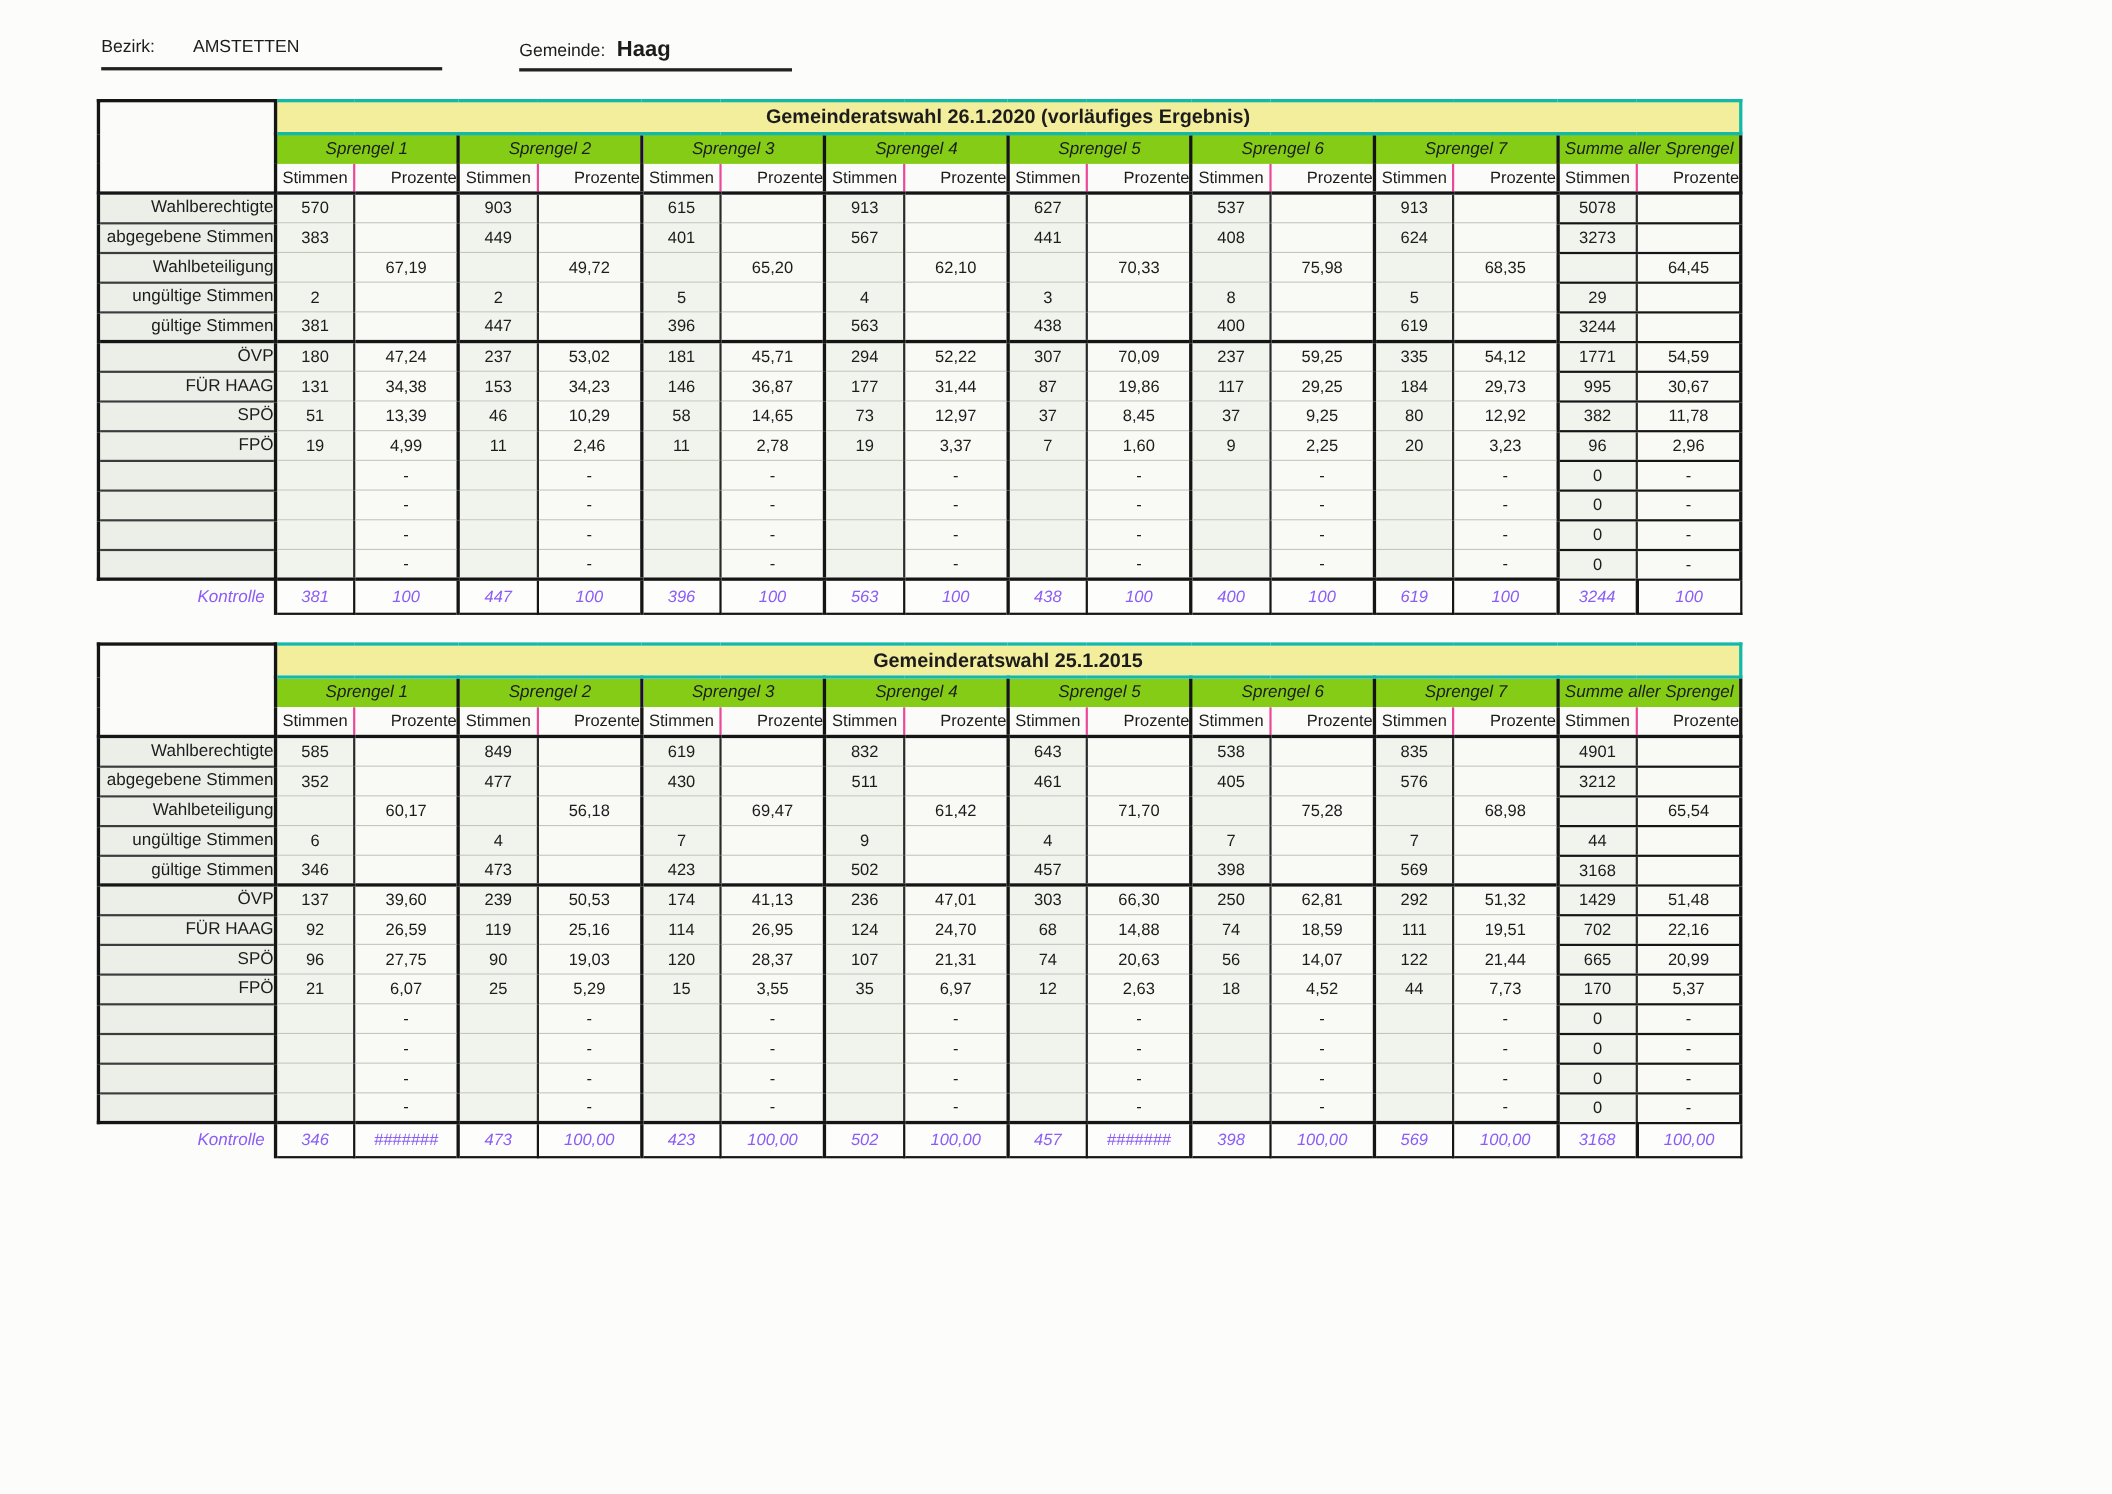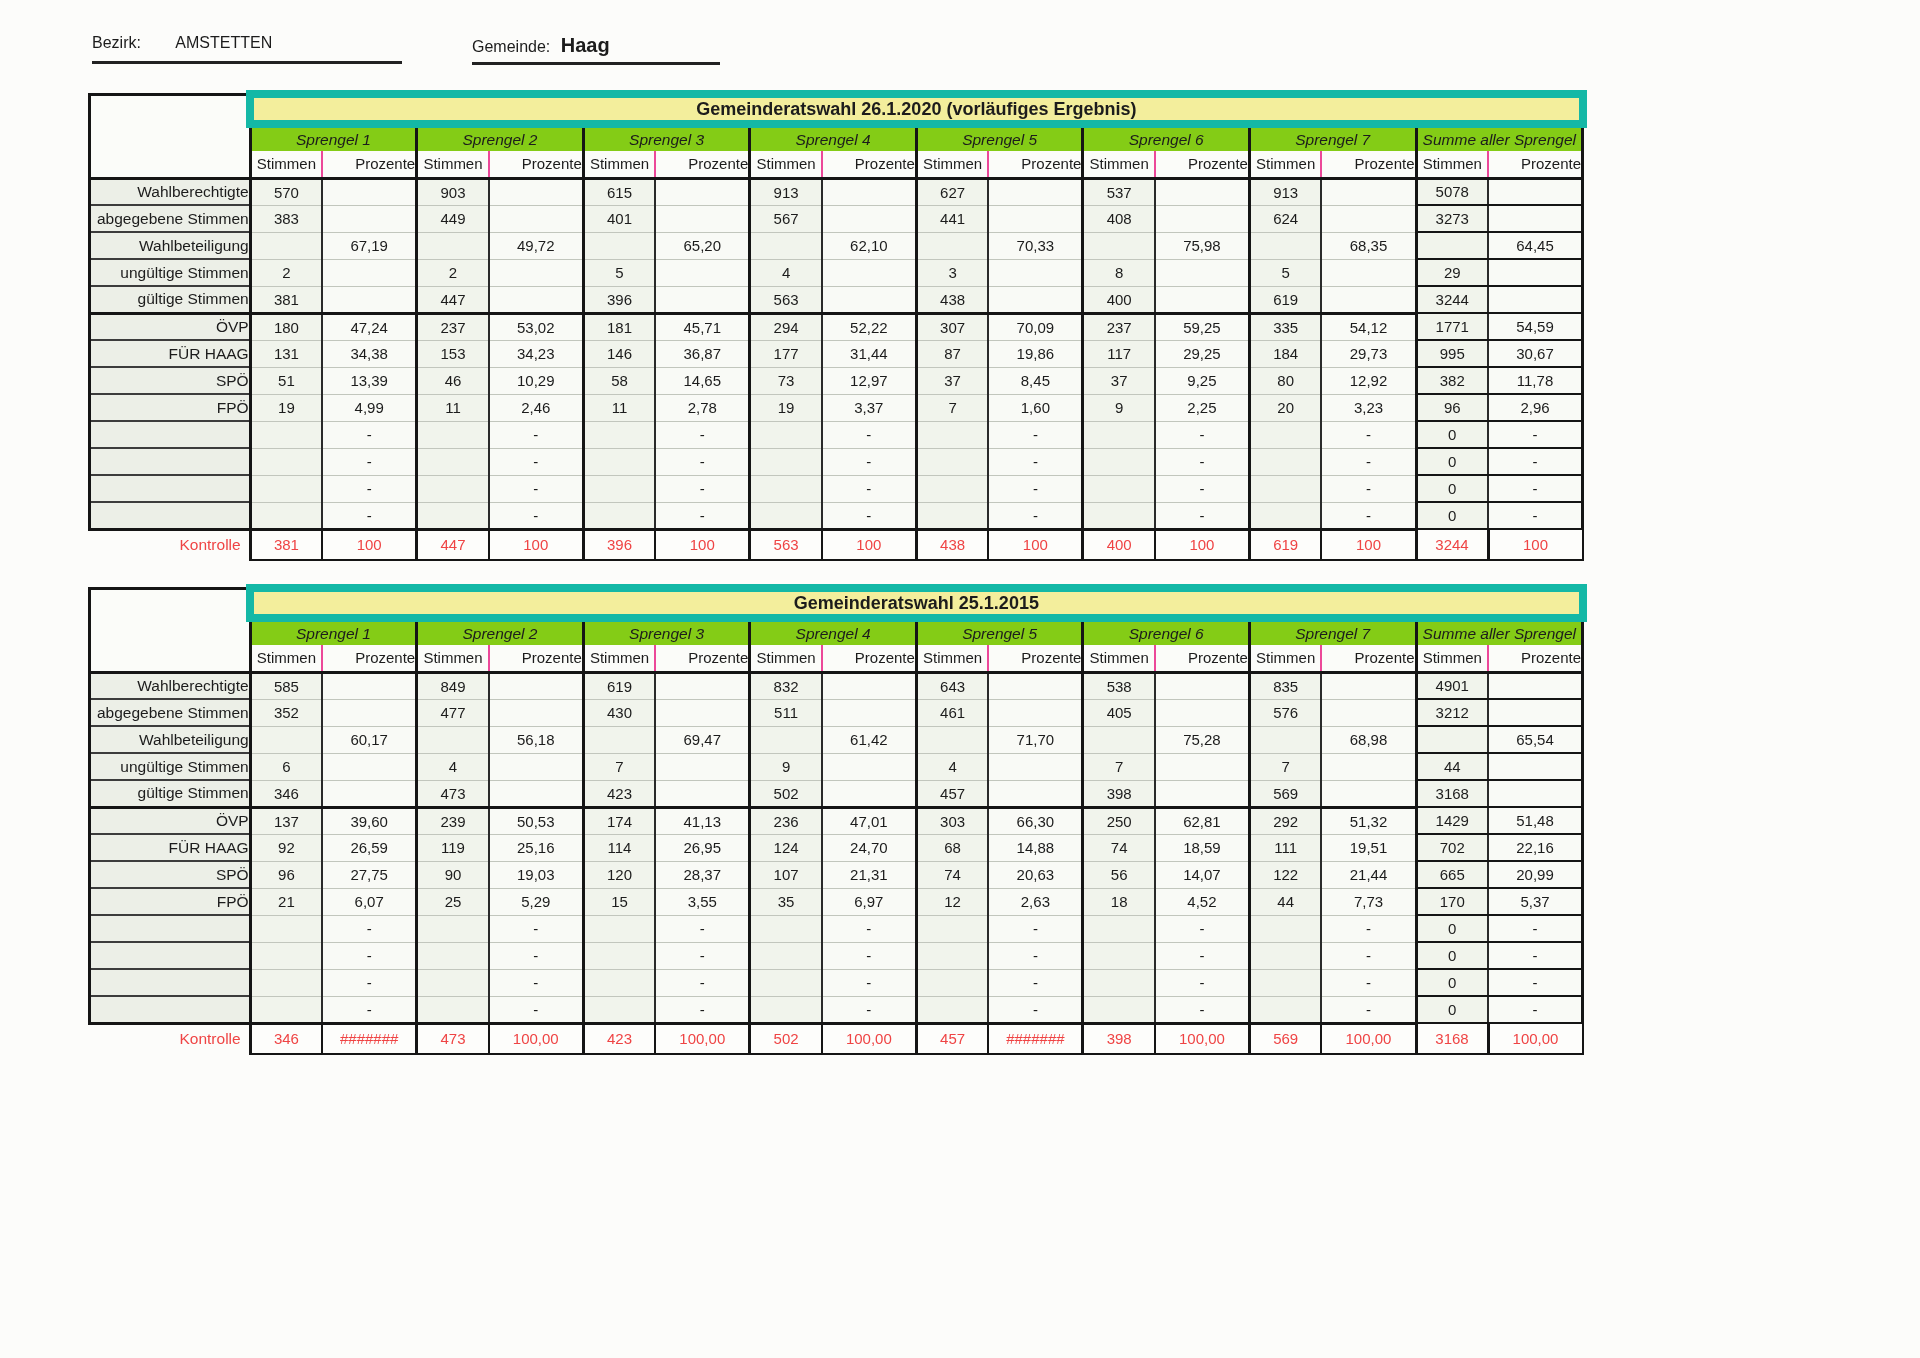--- a/index.html
+++ b/index.html
@@ -24,21 +24,21 @@
   .t1 { top:90px; }
   .t2 { top:584px;border-radius:25px; }
 
   table.etable { border-collapse:collapse; table-layout:fixed; }
   .etable td {
     overflow:hidden; white-space:nowrap; text-align:center;
     font-size:15px; height:27px; padding:0;
   }
   td.corner { background:#fbfcf9; border:3px solid #151515; }
   td.title {
-    background:#f3ee9c; border:8px solid #14b8a6;
+    background:#f3ee9c; border:3px solid #14b8a6;
     font-weight:700; font-size:18px; height:30px;
   }
   tr.grow td {
     background:#84cc16; border-left:3px solid #151515; border-right:3px solid #151515;
     border-top:3px solid #0369a1; border-bottom:none; font-size:15.5px;font-style:italic;
   }
   tr.srow td {
     background:#fbfcf9; border-top:none; border-bottom:3px solid #151515;
   }
   tr.srow td.sub-s { border-left:3px solid #151515; }
@@ -56,21 +56,21 @@
     border-left:2px solid #2a2a2a;
   }
   td.val.stim { background:#f1f4ec; }
   td.val.proz { background:#f9faf6; }
   td.val.gstart { border-left:3px solid #151515; }
   td.val.summe { border-top:2px solid #151515; border-bottom:2px solid #151515; }
   td.lastcol { border-right:3px solid #151515; }
   tr.sec td { border-top:3px solid #151515; }
   tr.lastrow td { border-bottom:3px solid #151515; }
 
-  tr.kontrolle td { height:31px; color:#ef4444; }
+  tr.kontrolle td { height:31px; color:#8b5cf6;font-style:italic; }
   td.klabel {
     border:none; background:transparent; text-align:right;
     padding-right:8px; font-size:15.5px;
   }
   td.kval { border:2px solid #151515; background:#fdfdfb; }
   td.kval.gstart { border-left:3px solid #151515; }
   td.kval.summe { border-left:3px solid #151515; }
 </style>
 </head>
 <body>

